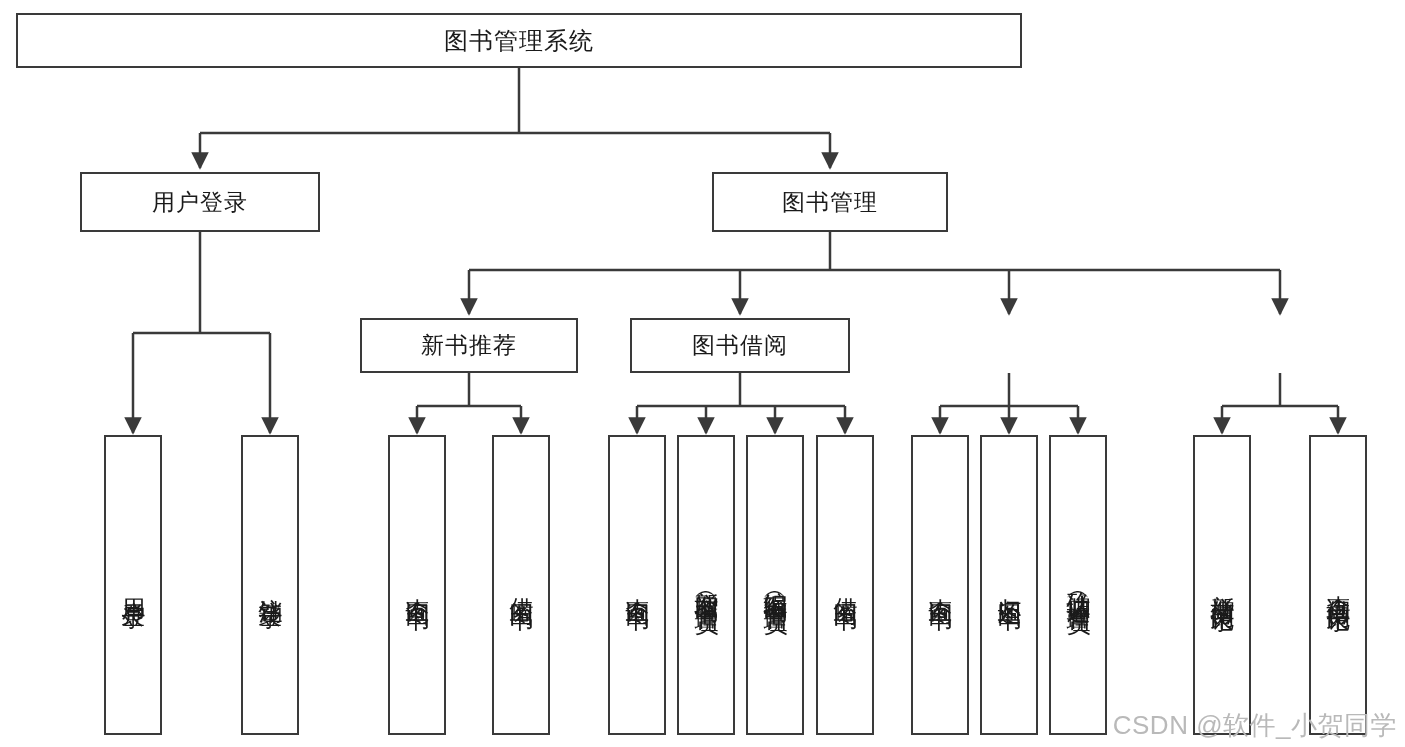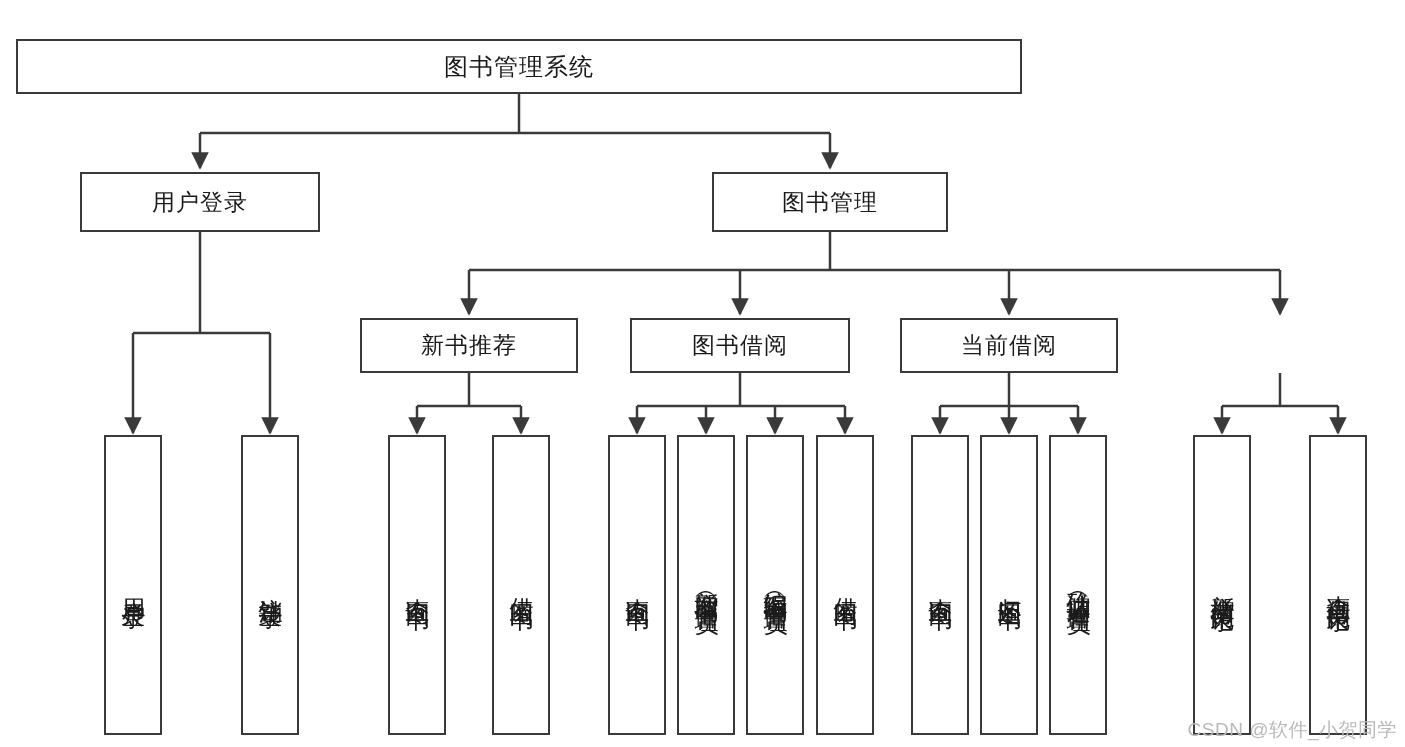--- a/index.html
+++ b/index.html
@@ -53,21 +53,21 @@
     text-align: center;
   }
   .node-leaf .leaf-text {
     writing-mode: vertical-rl;
     text-orientation: upright;
   }
   #watermark {
     position: absolute;
     right: 8px;
     bottom: 4px;
-    font-size: 19px;
+    font-size: 26px;
     color: #b9b9b9;
     white-space: nowrap;
     letter-spacing: 0.5px;
     pointer-events: none;
   }
 </style>
 </head>
 <body>
 
 <div id="diagram-root">
@@ -115,39 +115,36 @@
       <path d="M 1009 406 L 1009 433" marker-end="url(#arrow)"></path>
       <path d="M 1078 406 L 1078 433" marker-end="url(#arrow)"></path>
 
       <path d="M 1280 373 L 1280 406"></path>
       <path d="M 1222 406 L 1338 406"></path>
       <path d="M 1222 406 L 1222 433" marker-end="url(#arrow)"></path>
       <path d="M 1338 406 L 1338 433" marker-end="url(#arrow)"></path>
     </g>
   </svg>
 
-  <div class="node node-h node-root" style="left:16px; top:13px; width:1006px; height:55px;margin-top:26px;">
+  <div class="node node-h node-root" style="left:16px; top:13px; width:1006px; height:55px;">
     <span>图书管理系统</span>
   </div>
 
   <div class="node node-h" style="left:80px; top:172px; width:240px; height:60px;">
     <span>用户登录</span>
   </div>
   <div class="node node-h" style="left:712px; top:172px; width:236px; height:60px;">
     <span>图书管理</span>
   </div>
 
   <div class="node node-h" style="left:360px; top:318px; width:218px; height:55px;">
     <span>新书推荐</span>
   </div>
   <div class="node node-h" style="left:630px; top:318px; width:220px; height:55px;text-align:right;">
     <span>图书借阅</span>
-  </div>
-  <div class="node node-h" style="left:900px; top:318px; width:218px; height:55px;">
-    <span>当前借阅</span>
   </div>
 
   <div class="node node-leaf" style="left:104px; top:435px; width:58px; height:300px;">
     <span class="leaf-text">用户登录</span>
   </div>
   <div class="node node-leaf" style="left:241px; top:435px; width:58px; height:300px;">
     <span class="leaf-text">注销登录</span>
   </div>
 
   <div class="node node-leaf" style="left:388px; top:435px; width:58px; height:300px;">

